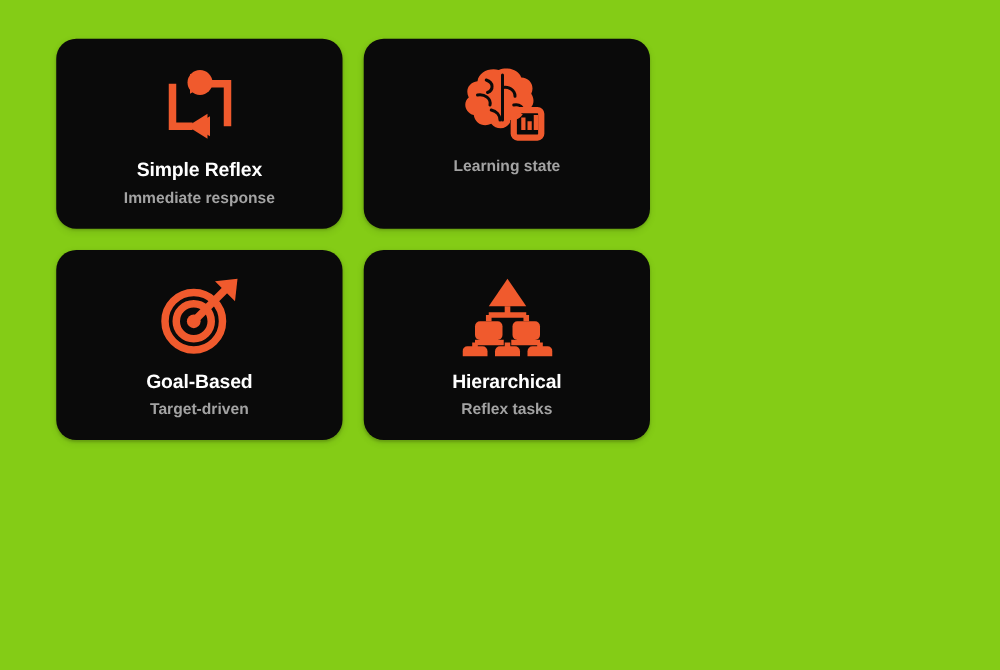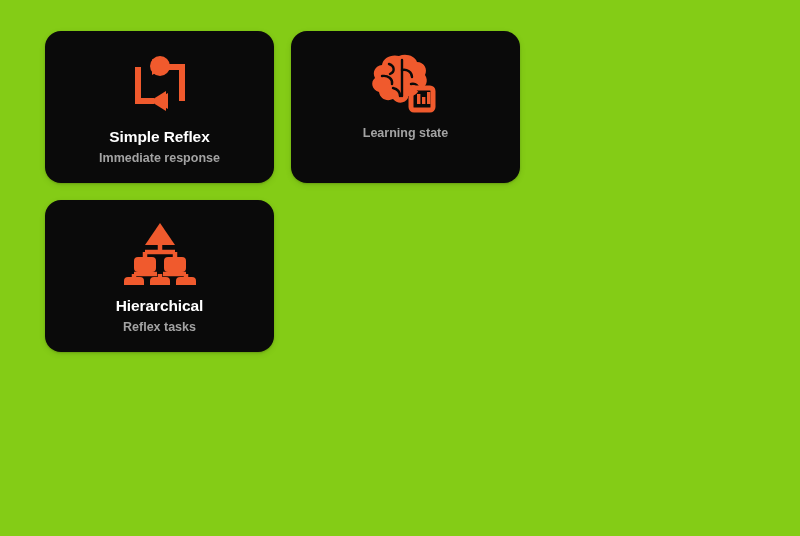--- a/index.html
+++ b/index.html
@@ -128,20 +128,36 @@
           <g fill="#f05a2d">
             <rect x="48" y="42" width="3.4" height="10"></rect>
             <rect x="53" y="45" width="3.4" height="7"></rect>
             <rect x="58" y="40" width="3.4" height="12"></rect>
           </g>
         </svg>
       </div>
       <div class="card-sub">Learning state</div>
     </div>
 
+    <div class="card">
+      <div class="icon-wrap">
+        <svg width="72" height="64" viewBox="0 0 72 64" aria-hidden="true">
+          <g fill="none" stroke="#f05a2d">
+            <circle cx="31" cy="36" r="23" stroke-width="6"></circle>
+            <circle cx="31" cy="36" r="14" stroke-width="6"></circle>
+          </g>
+          <circle cx="31" cy="36" r="5.5" fill="#f05a2d"></circle>
+          <path d="M31 36 L58 9" stroke="#f05a2d" stroke-width="6" stroke-linecap="round" fill="none"></path>
+          <polygon points="48,4 66,2 64,20 57,13 55,11" fill="#f05a2d"></polygon>
+          <path d="M24 44 L31 36 L39 30" stroke="#0a0a0a" stroke-width="0" fill="none"></path>
+        </svg>
+      </div>
+      <div class="card-title">Goal-Based</div>
+      <div class="card-sub">Target-driven</div>
+    </div>
 
 
 
     <div class="card">
       <div class="icon-wrap">
         <svg width="72" height="64" viewBox="0 0 72 64" aria-hidden="true">
           <polygon points="36,2 51,24 21,24" fill="#f05a2d"></polygon>
           <g stroke="#f05a2d" stroke-width="4.5" fill="none">
             <path d="M36 24 L36 31"></path>
             <path d="M21 31 L51 31"></path>

